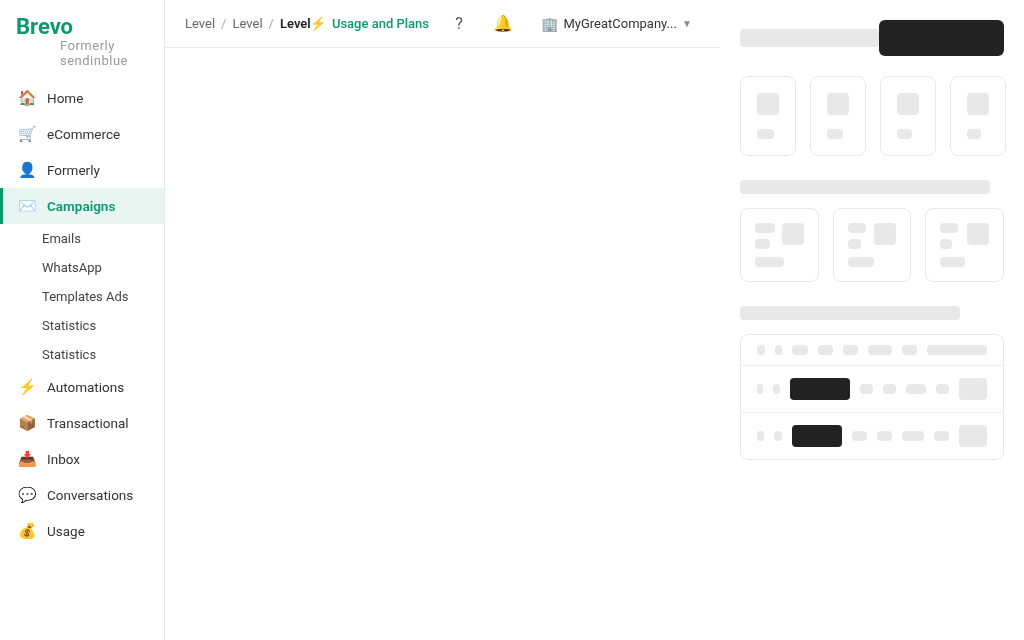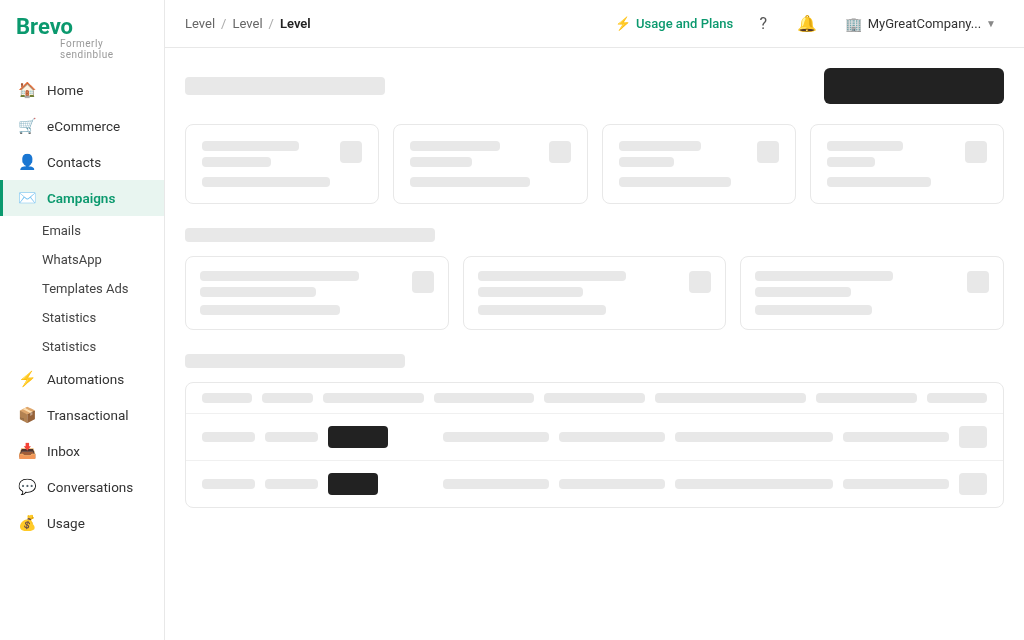--- a/index.html
+++ b/index.html
@@ -24,21 +24,21 @@
       display: flex;
       flex-direction: column;
     }
     .logo-brevo .logo-text {
       font-size: 22px;
       font-weight: 700;
       color: #0b996e;
       line-height: 1;
     }
     .logo-brevo .logo-sub {
-      font-size: 10px;
+      font-size: 13px;
       color: #999;
       letter-spacing: 0.5px;
       padding-left: 44px;
     }
 
     .nav-item {
       display: flex;
       align-items: center;
       gap: 10px;
       padding: 9px 16px;
@@ -69,21 +69,20 @@
       padding: 7px 16px 7px 42px;
       cursor: pointer;
       font-size: 13px;
       color: #444;
     }
 
     
     .main {
       flex: 1;
       display: flex;
-      flex-direction: column;
       overflow: hidden;
     }
 
     
     .topbar {
       height: 48px;
       border-bottom: 1px solid #e8e8e8;
       display: flex;
       align-items: center;
       justify-content: space-between;
@@ -271,21 +270,21 @@
   <div class="nav-item">
     <span class="nav-icon">🏠</span>
     <span>Home</span>
   </div>
   <div class="nav-item">
     <span class="nav-icon">🛒</span>
     <span>eCommerce</span>
   </div>
   <div class="nav-item">
     <span class="nav-icon">👤</span>
-    <span>Contacts</span>
+    <span>Formerly</span>
   </div>
   <div class="nav-item active">
     <span class="nav-icon">✉️</span>
     <span>Campaigns</span>
   </div>
 
   <div class="sub-nav-item">
     <span>Emails</span>
   </div>
   <div class="sub-nav-item">

